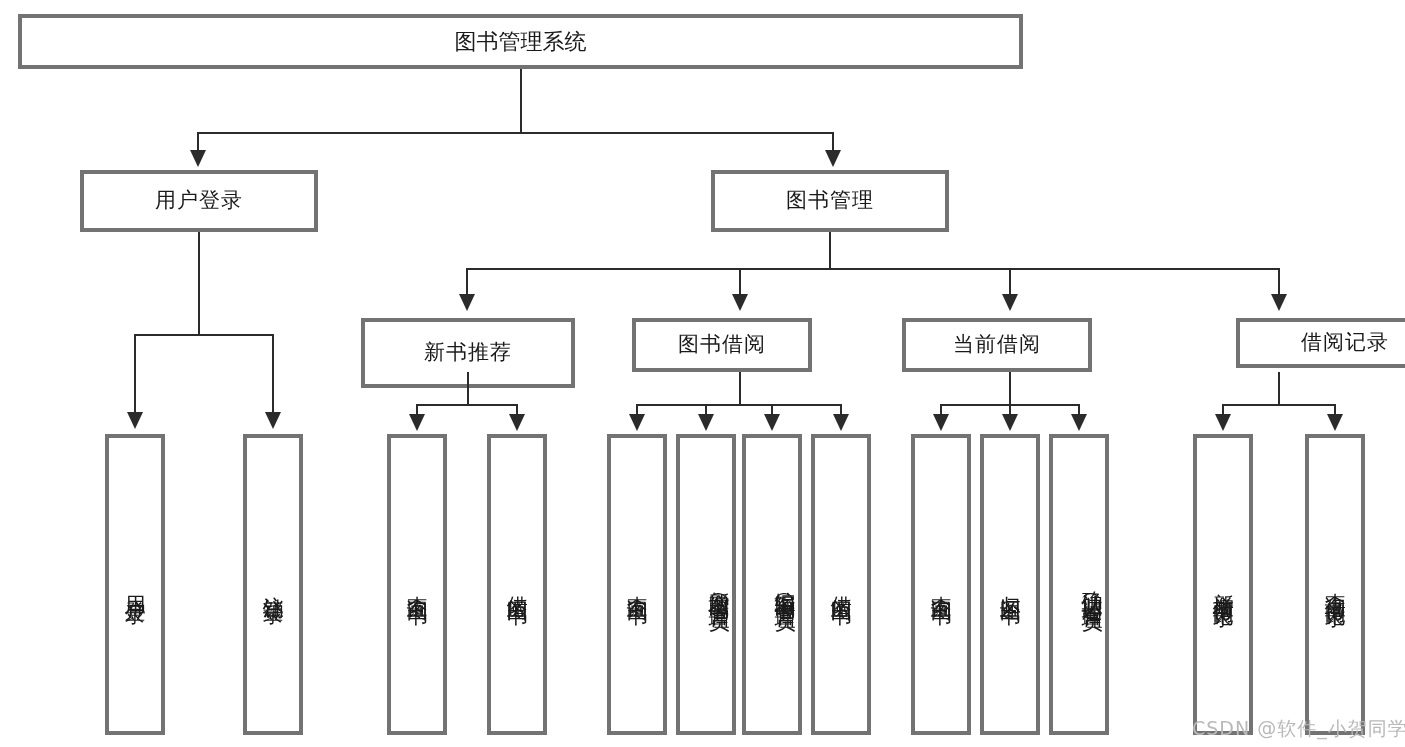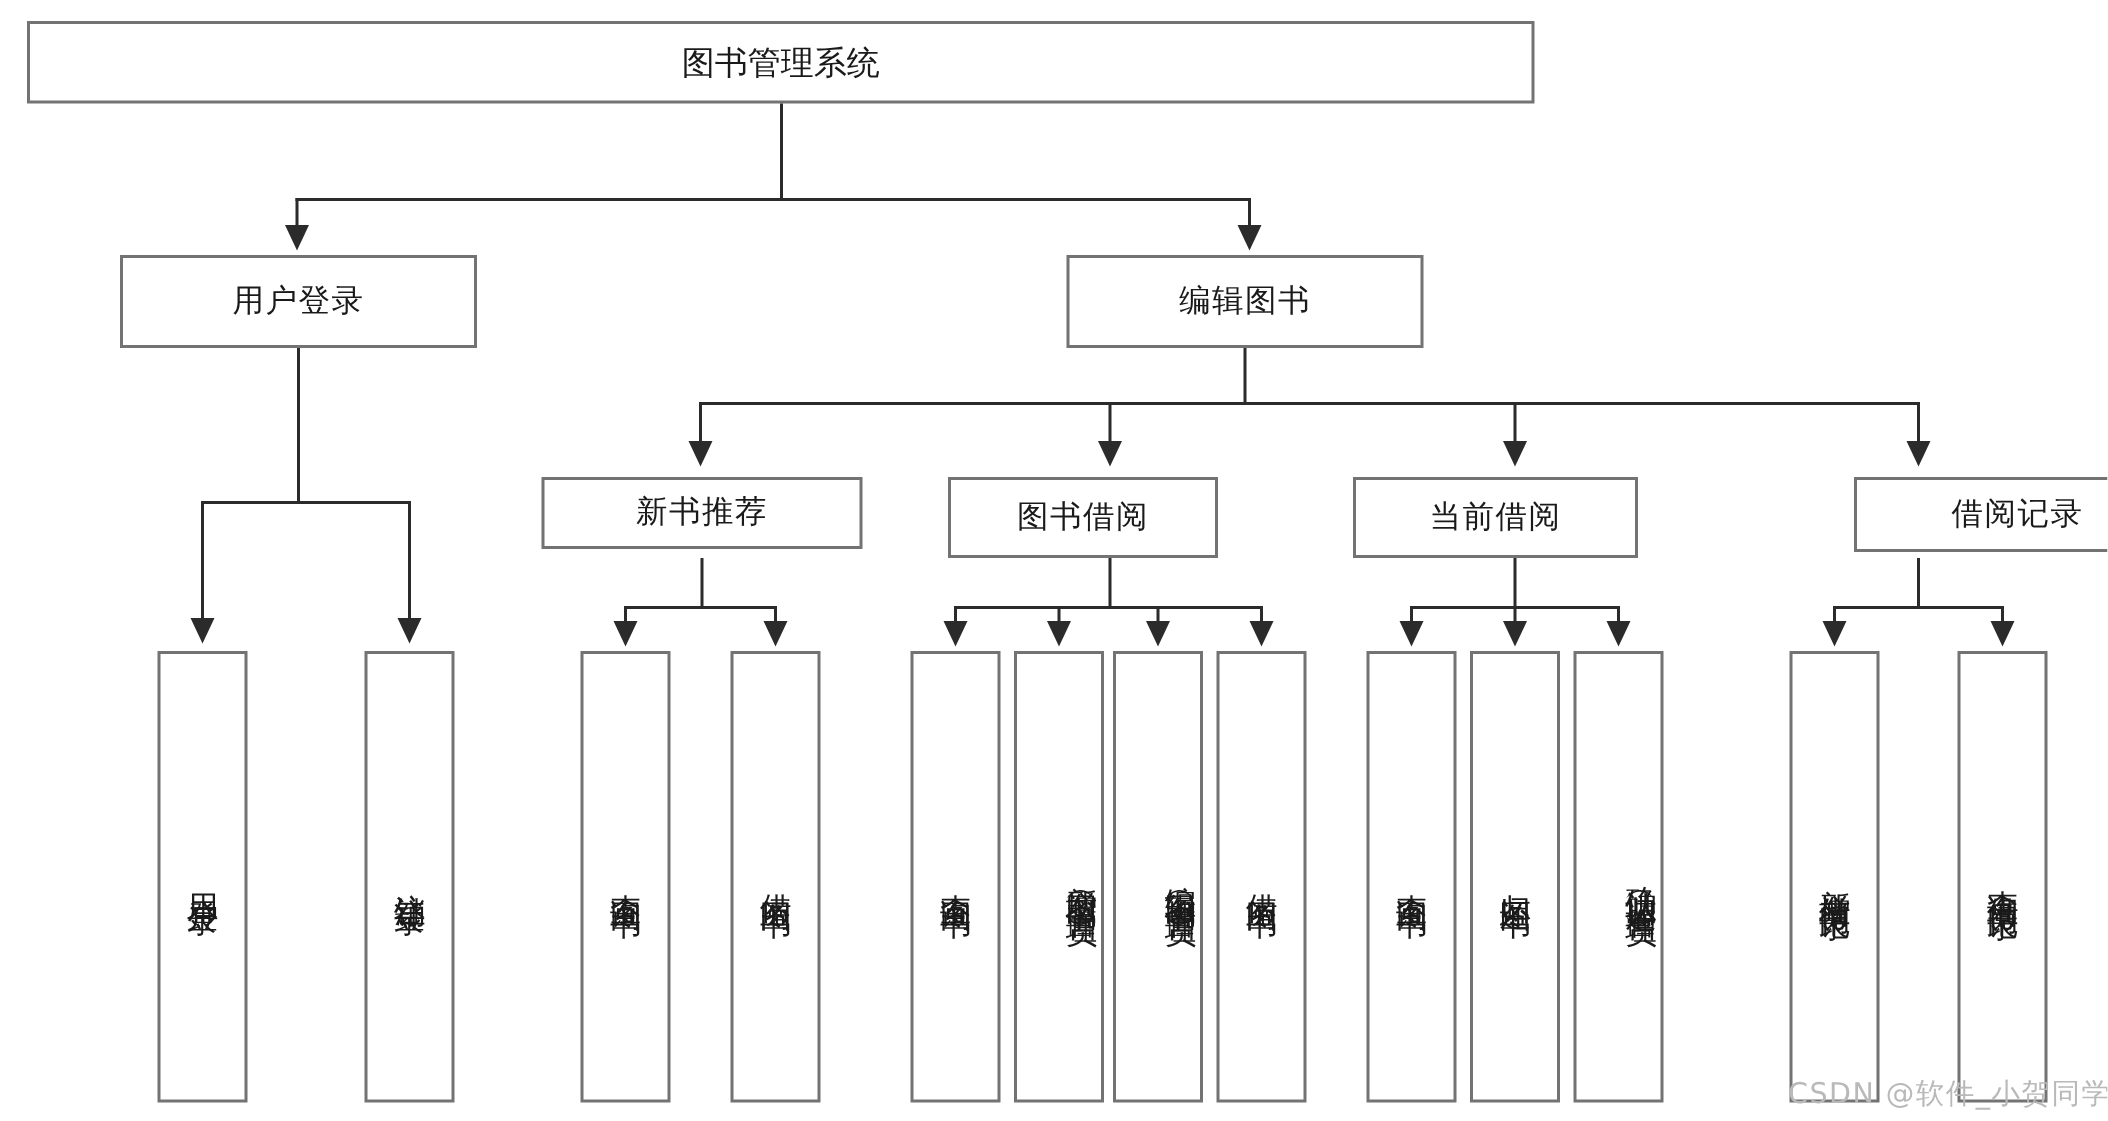--- a/index.html
+++ b/index.html
@@ -8,21 +8,21 @@
     position:relative;
     width:1405px;height:747px;
     background:#ffffff;
     overflow:hidden;
   }
   
   .node{
     position:absolute;
     box-sizing:border-box;
     background:#ffffff;
-    border:2px solid #737373;
+    border:4px solid #737373;
     display:flex;
     align-items:center;
     justify-content:center;
     color:#1a1a1a;
   }
   .node.h{            
     font-size:21px;
     letter-spacing:1px;
     line-height:1.2;
   }
@@ -86,21 +86,21 @@
   <div class="ln v" style="left:197px;top:132px;width:2px;height:20px;"></div>
   <div class="arrow" style="left:190px;top:150px;"></div>
   <div class="ln v" style="left:832px;top:132px;width:2px;height:20px;"></div>
   <div class="arrow" style="left:825px;top:150px;"></div>
 
   <div class="node h" style="left:80px;top:170px;width:238px;height:62px;">
     <span>用户登录</span>
   </div>
 
   <div class="node h" style="left:711px;top:170px;width:238px;height:62px;">
-    <span>编辑图书</span>
+    <span>图书管理</span>
   </div>
 
   <div class="ln v" style="left:198px;top:232px;width:2px;height:104px;"></div>
   <div class="ln h" style="left:134px;top:334px;width:138px;height:2px;"></div>
   <div class="ln v" style="left:134px;top:334px;width:2px;height:80px;"></div>
   <div class="arrow" style="left:127px;top:412px;"></div>
   <div class="ln v" style="left:272px;top:334px;width:2px;height:80px;"></div>
   <div class="arrow" style="left:265px;top:412px;"></div>
 
   <div class="ln v" style="left:829px;top:232px;width:2px;height:38px;"></div>
@@ -111,21 +111,21 @@
 
   <div class="ln v" style="left:739px;top:268px;width:2px;height:28px;"></div>
   <div class="arrow" style="left:732px;top:294px;"></div>
 
   <div class="ln v" style="left:1009px;top:268px;width:2px;height:28px;"></div>
   <div class="arrow" style="left:1002px;top:294px;"></div>
 
   <div class="ln v" style="left:1278px;top:268px;width:2px;height:28px;"></div>
   <div class="arrow" style="left:1271px;top:294px;"></div>
 
-  <div class="node h" style="left:361px;top:318px;width:214px;height:48px;">
+  <div class="node h" style="left:361px;top:318px;width:214px;height:70px;">
     <span>新书推荐</span>
   </div>
   <div class="node h" style="left:632px;top:318px;width:180px;height:54px;">
     <span>图书借阅</span>
   </div>
   <div class="node h" style="left:902px;top:318px;width:190px;height:54px;">
     <span>当前借阅</span>
   </div>
   <div class="node h" style="left:1236px;top:318px;width:218px;height:50px;">
     <span>借阅记录</span>

